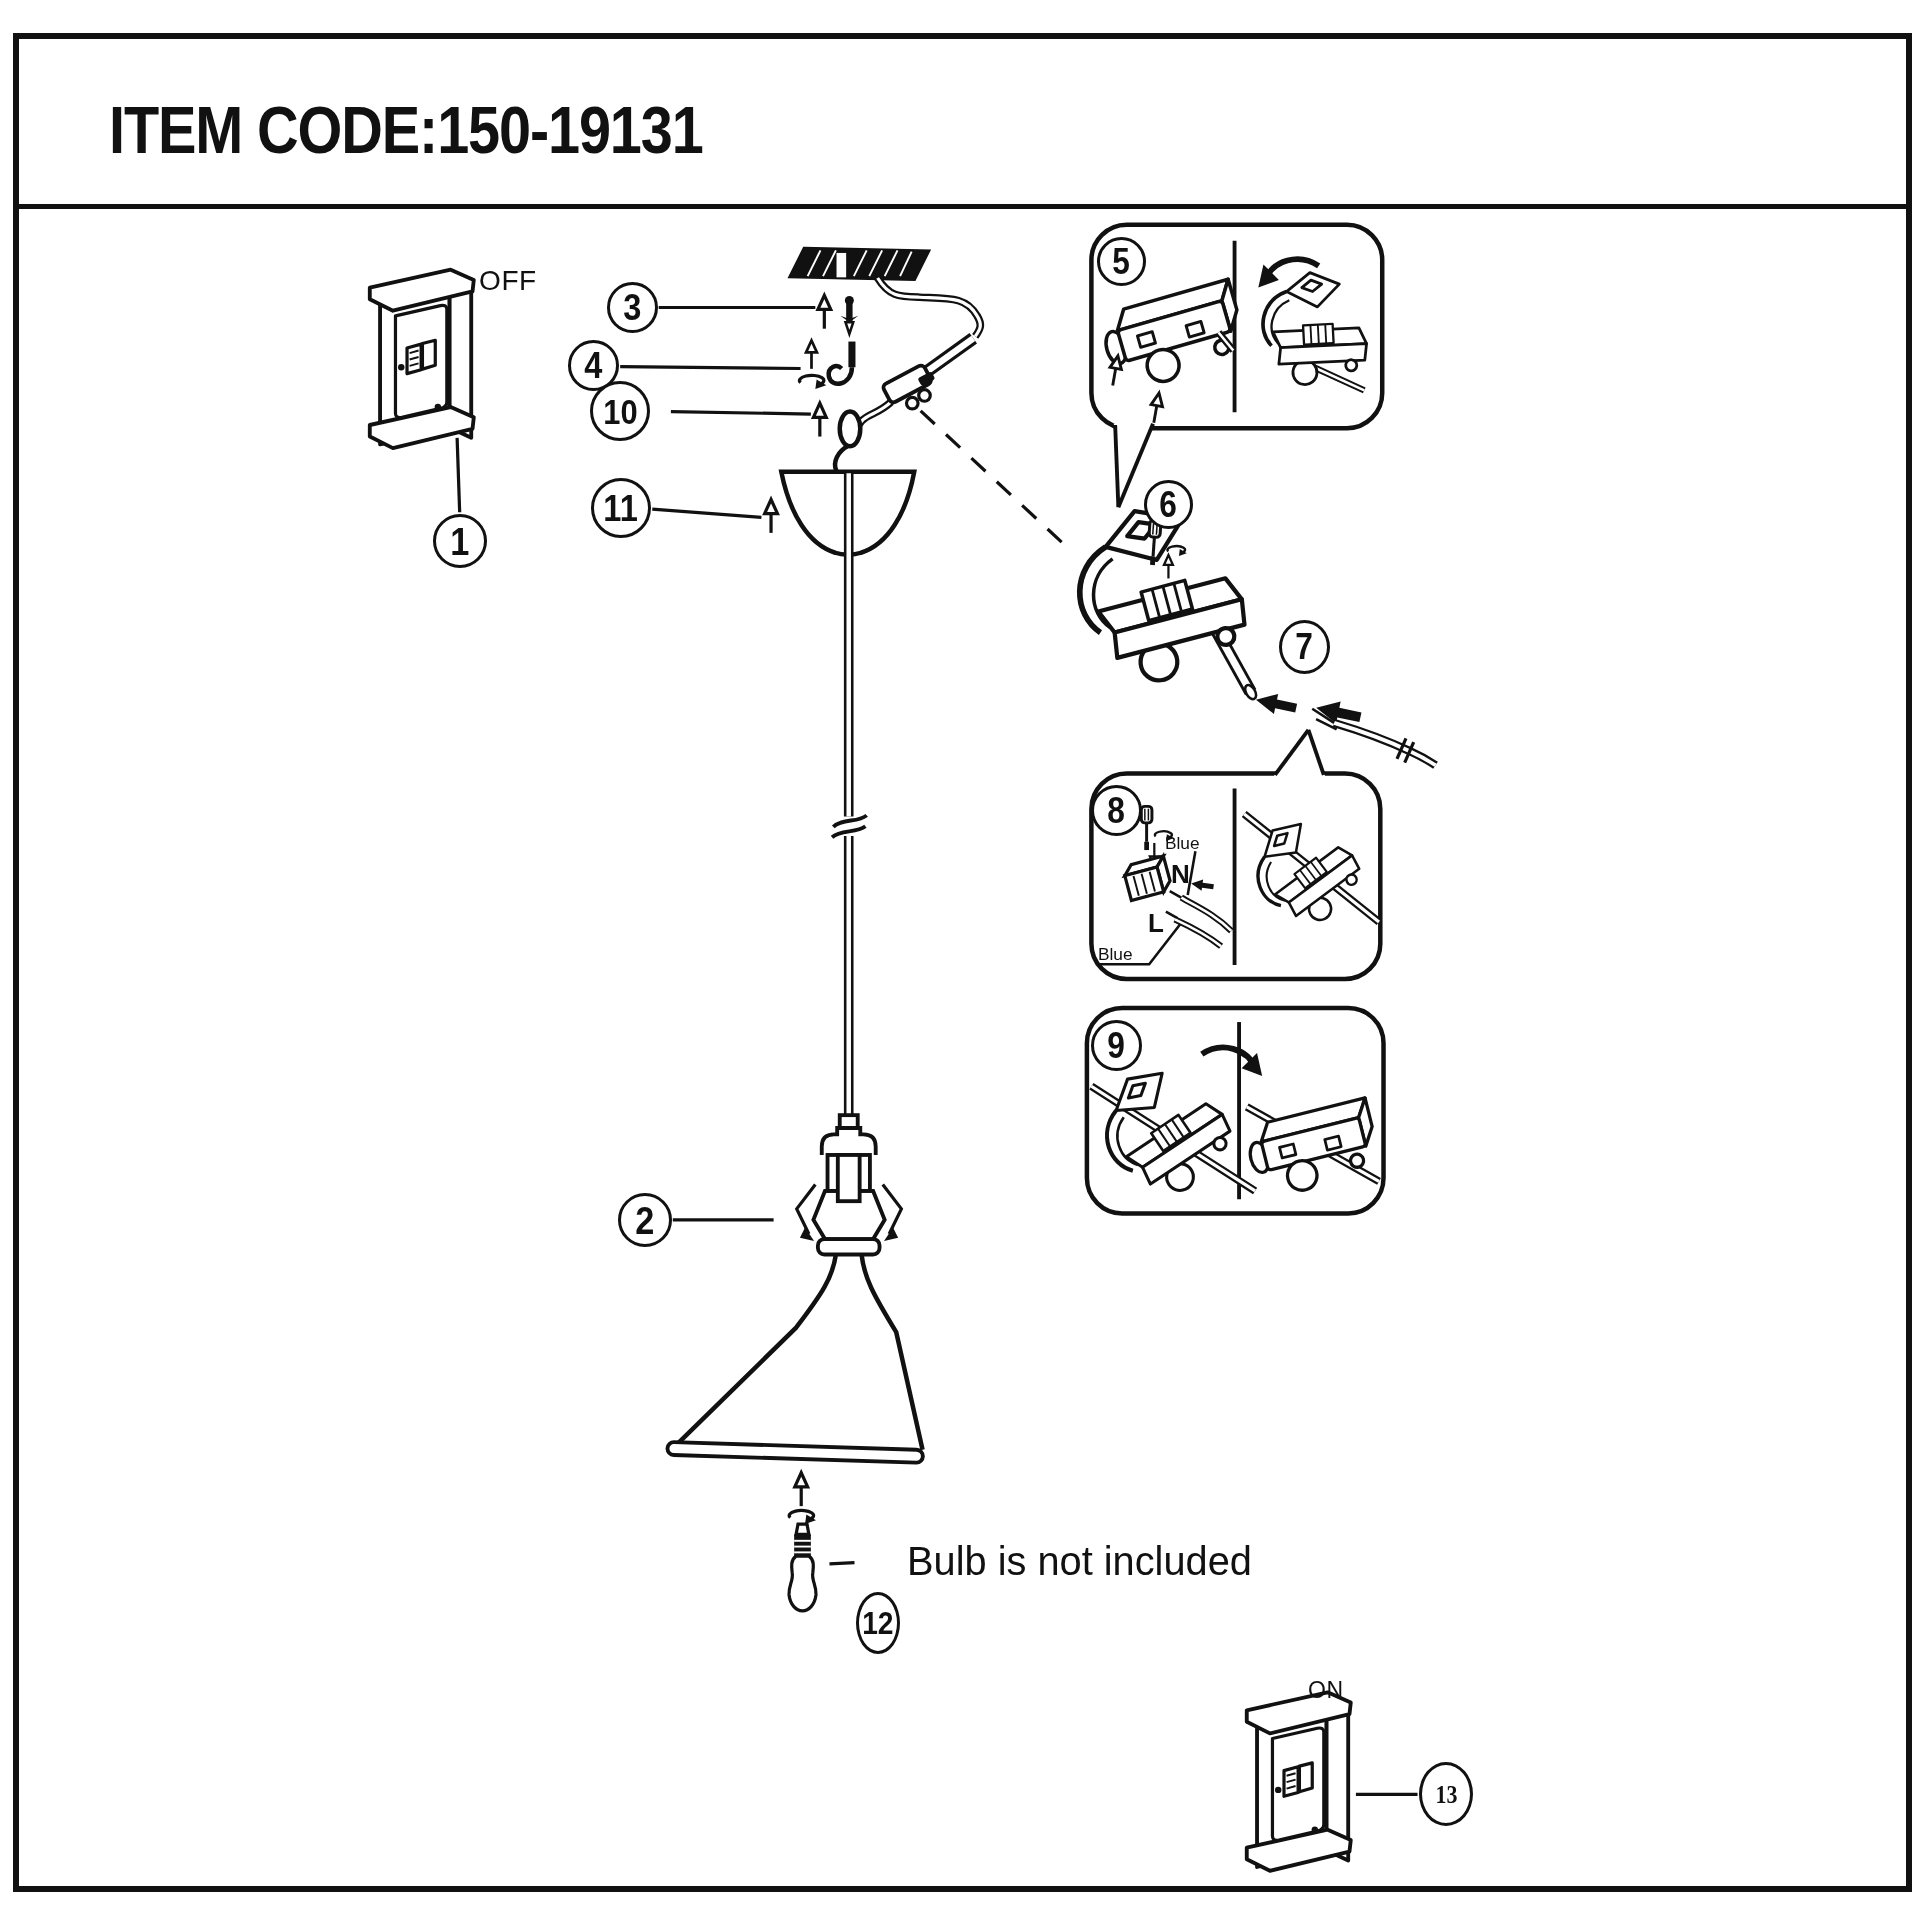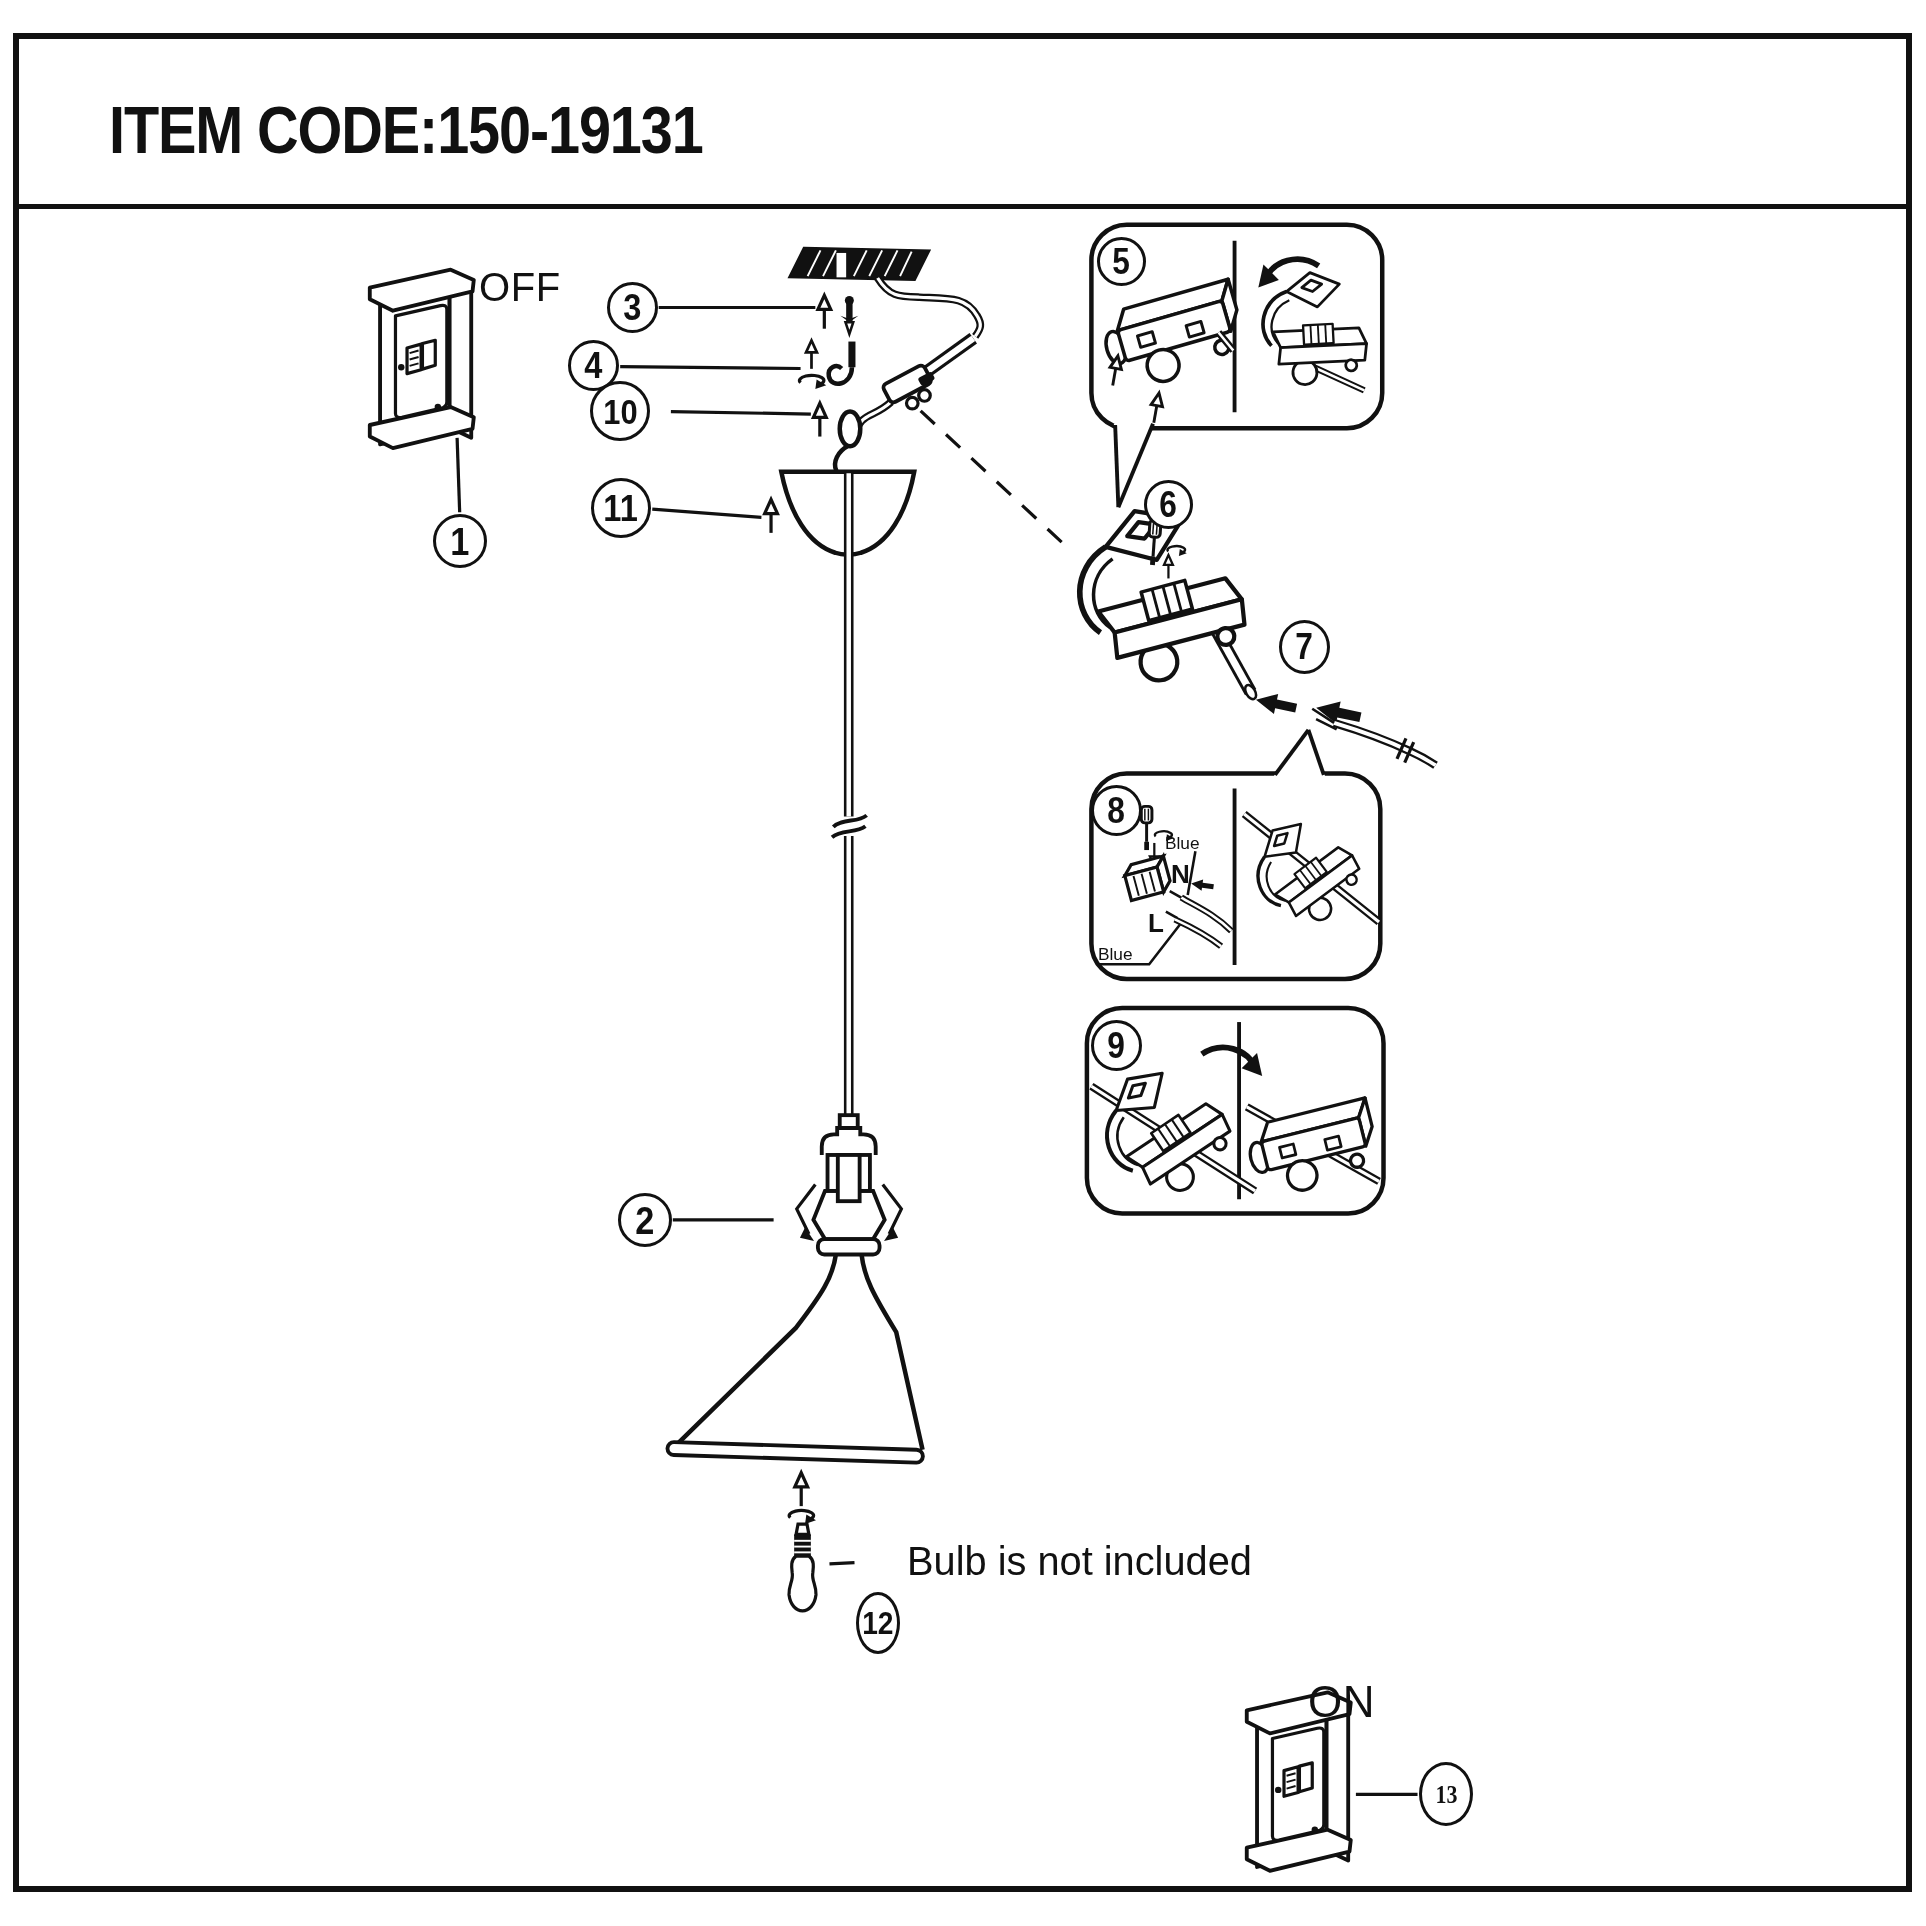--- a/index.html
+++ b/index.html
@@ -6,22 +6,22 @@
   body{width:1926px;height:1926px;background:#ffffff;position:relative;overflow:hidden;
        font-family:"Liberation Sans",sans-serif;color:#111;}
   .frame{position:absolute;left:13px;top:33px;width:1899px;height:1859px;
          border:6.4px solid #111;box-sizing:border-box;background:#fff;}
   .header-line{position:absolute;left:19px;top:204px;width:1888px;height:0;
          border-top:5.1px solid #111;}
   .title{position:absolute;left:109px;top:91px;font-size:67px;font-weight:bold;
          letter-spacing:-1.3px;transform:scaleX(0.86);transform-origin:left center;
          white-space:nowrap;}
   .lbl{position:absolute;white-space:nowrap;color:#111;}
-  .lbl-off{left:479px;top:265px;font-size:40px;letter-spacing:0.6px;}
-  .lbl-on{left:1308px;top:1677px;font-size:44px;letter-spacing:0.6px;}
+  .lbl-off{left:479px;top:265px;font-size:28px;letter-spacing:0.6px;}
+  .lbl-on{left:1308px;top:1677px;font-size:23px;letter-spacing:0.6px;}
   .lbl-bulb{left:907px;top:1538px;font-size:41px;transform:scaleX(0.97);transform-origin:left top;}
   .lbl-blue{left:1165px;top:833px;font-size:17.3px;text-align:right;}
   .lbl-brown{left:1098px;top:944px;font-size:17.3px;}
   .lbl-n{left:1171px;top:859px;font-size:26px;font-weight:bold;}
   .lbl-l{left:1148px;top:908px;font-size:26px;font-weight:bold;}
   .num{position:absolute;border:3.9px solid #111;border-radius:50%;background:#fff;
        display:flex;align-items:center;justify-content:center;box-sizing:border-box;
        font-weight:bold;line-height:1;}
   .num span{transform:scaleX(0.88);}
   svg{position:absolute;left:0;top:0;}

